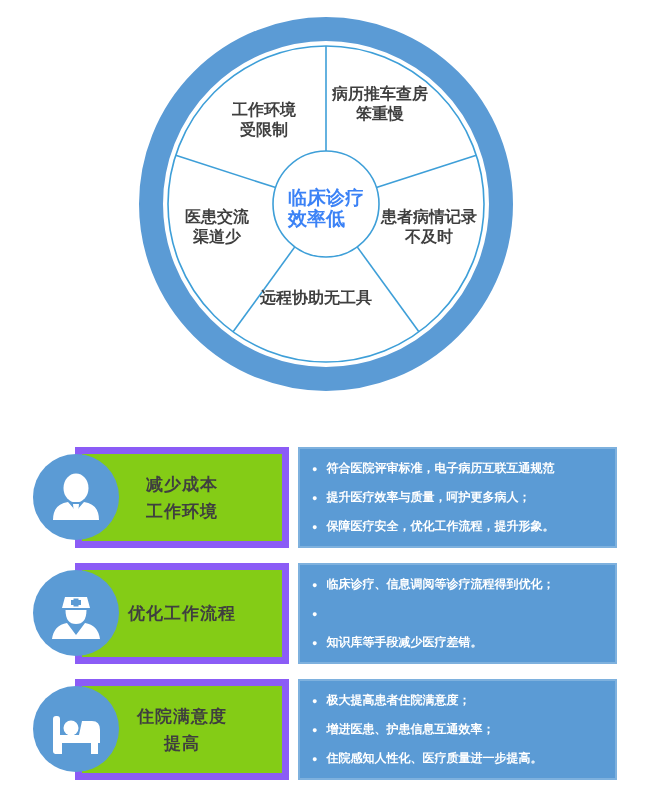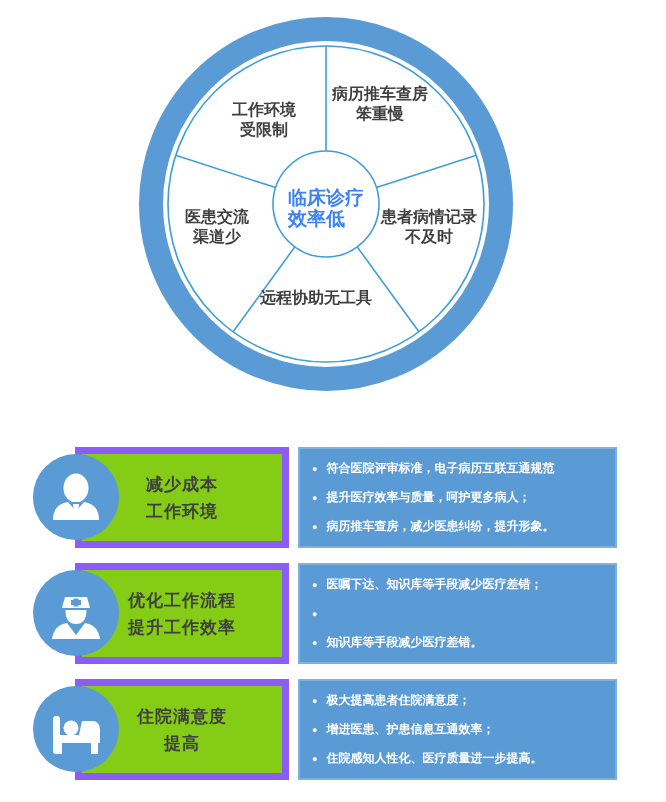--- a/index.html
+++ b/index.html
@@ -120,43 +120,42 @@
       <div class="bullet">
         <span class="dot">●</span>
         <span class="btext">符合医院评审标准，电子病历互联互通规范</span>
       </div>
       <div class="bullet">
         <span class="dot">●</span>
         <span class="btext">提升医疗效率与质量，呵护更多病人；</span>
       </div>
       <div class="bullet">
         <span class="dot">●</span>
-        <span class="btext">病历推车查房，减少医患纠纷，提升形象。</span>
+        <span class="btext">保障医疗安全，优化工作流程，提升形象。</span>
       </div>
     </div>
   </div>
 
   <div class="row row-2">
     <div class="icon-circle">
       <svg width="86" height="86" viewBox="0 0 86 86">
         <path d="M32 27 L54 27 L57 38 L29 38 Z" fill="#ffffff"></path>
         <rect x="40.5" y="28.5" width="5" height="8" fill="#5B9BD5"></rect>
         <rect x="38" y="30" width="10" height="5" fill="#5B9BD5"></rect>
         <path d="M32.5 40 Q32.5 54 43 54 Q53.5 54 53.5 40 Z" fill="#ffffff"></path>
         <path d="M19 69 Q21 55 34 53 L43 65 L52 53 Q65 55 67 69 Z" fill="#ffffff"></path>
       </svg>
     </div>
     <div class="whitebox">
       <div class="title-line">优化工作流程</div>
-      <div class="title-line">提升工作效率</div>
     </div>
     <div class="bluebox">
       <div class="bullet">
         <span class="dot">●</span>
-        <span class="btext">医嘱下达、知识库等手段减少医疗差错；</span>
+        <span class="btext">临床诊疗、信息调阅等诊疗流程得到优化；</span>
       </div>
       <div class="bullet">
         <span class="dot">●</span>
       </div>
       <div class="bullet">
         <span class="dot">●</span>
         <span class="btext">知识库等手段减少医疗差错。</span>
       </div>
     </div>
   </div>

